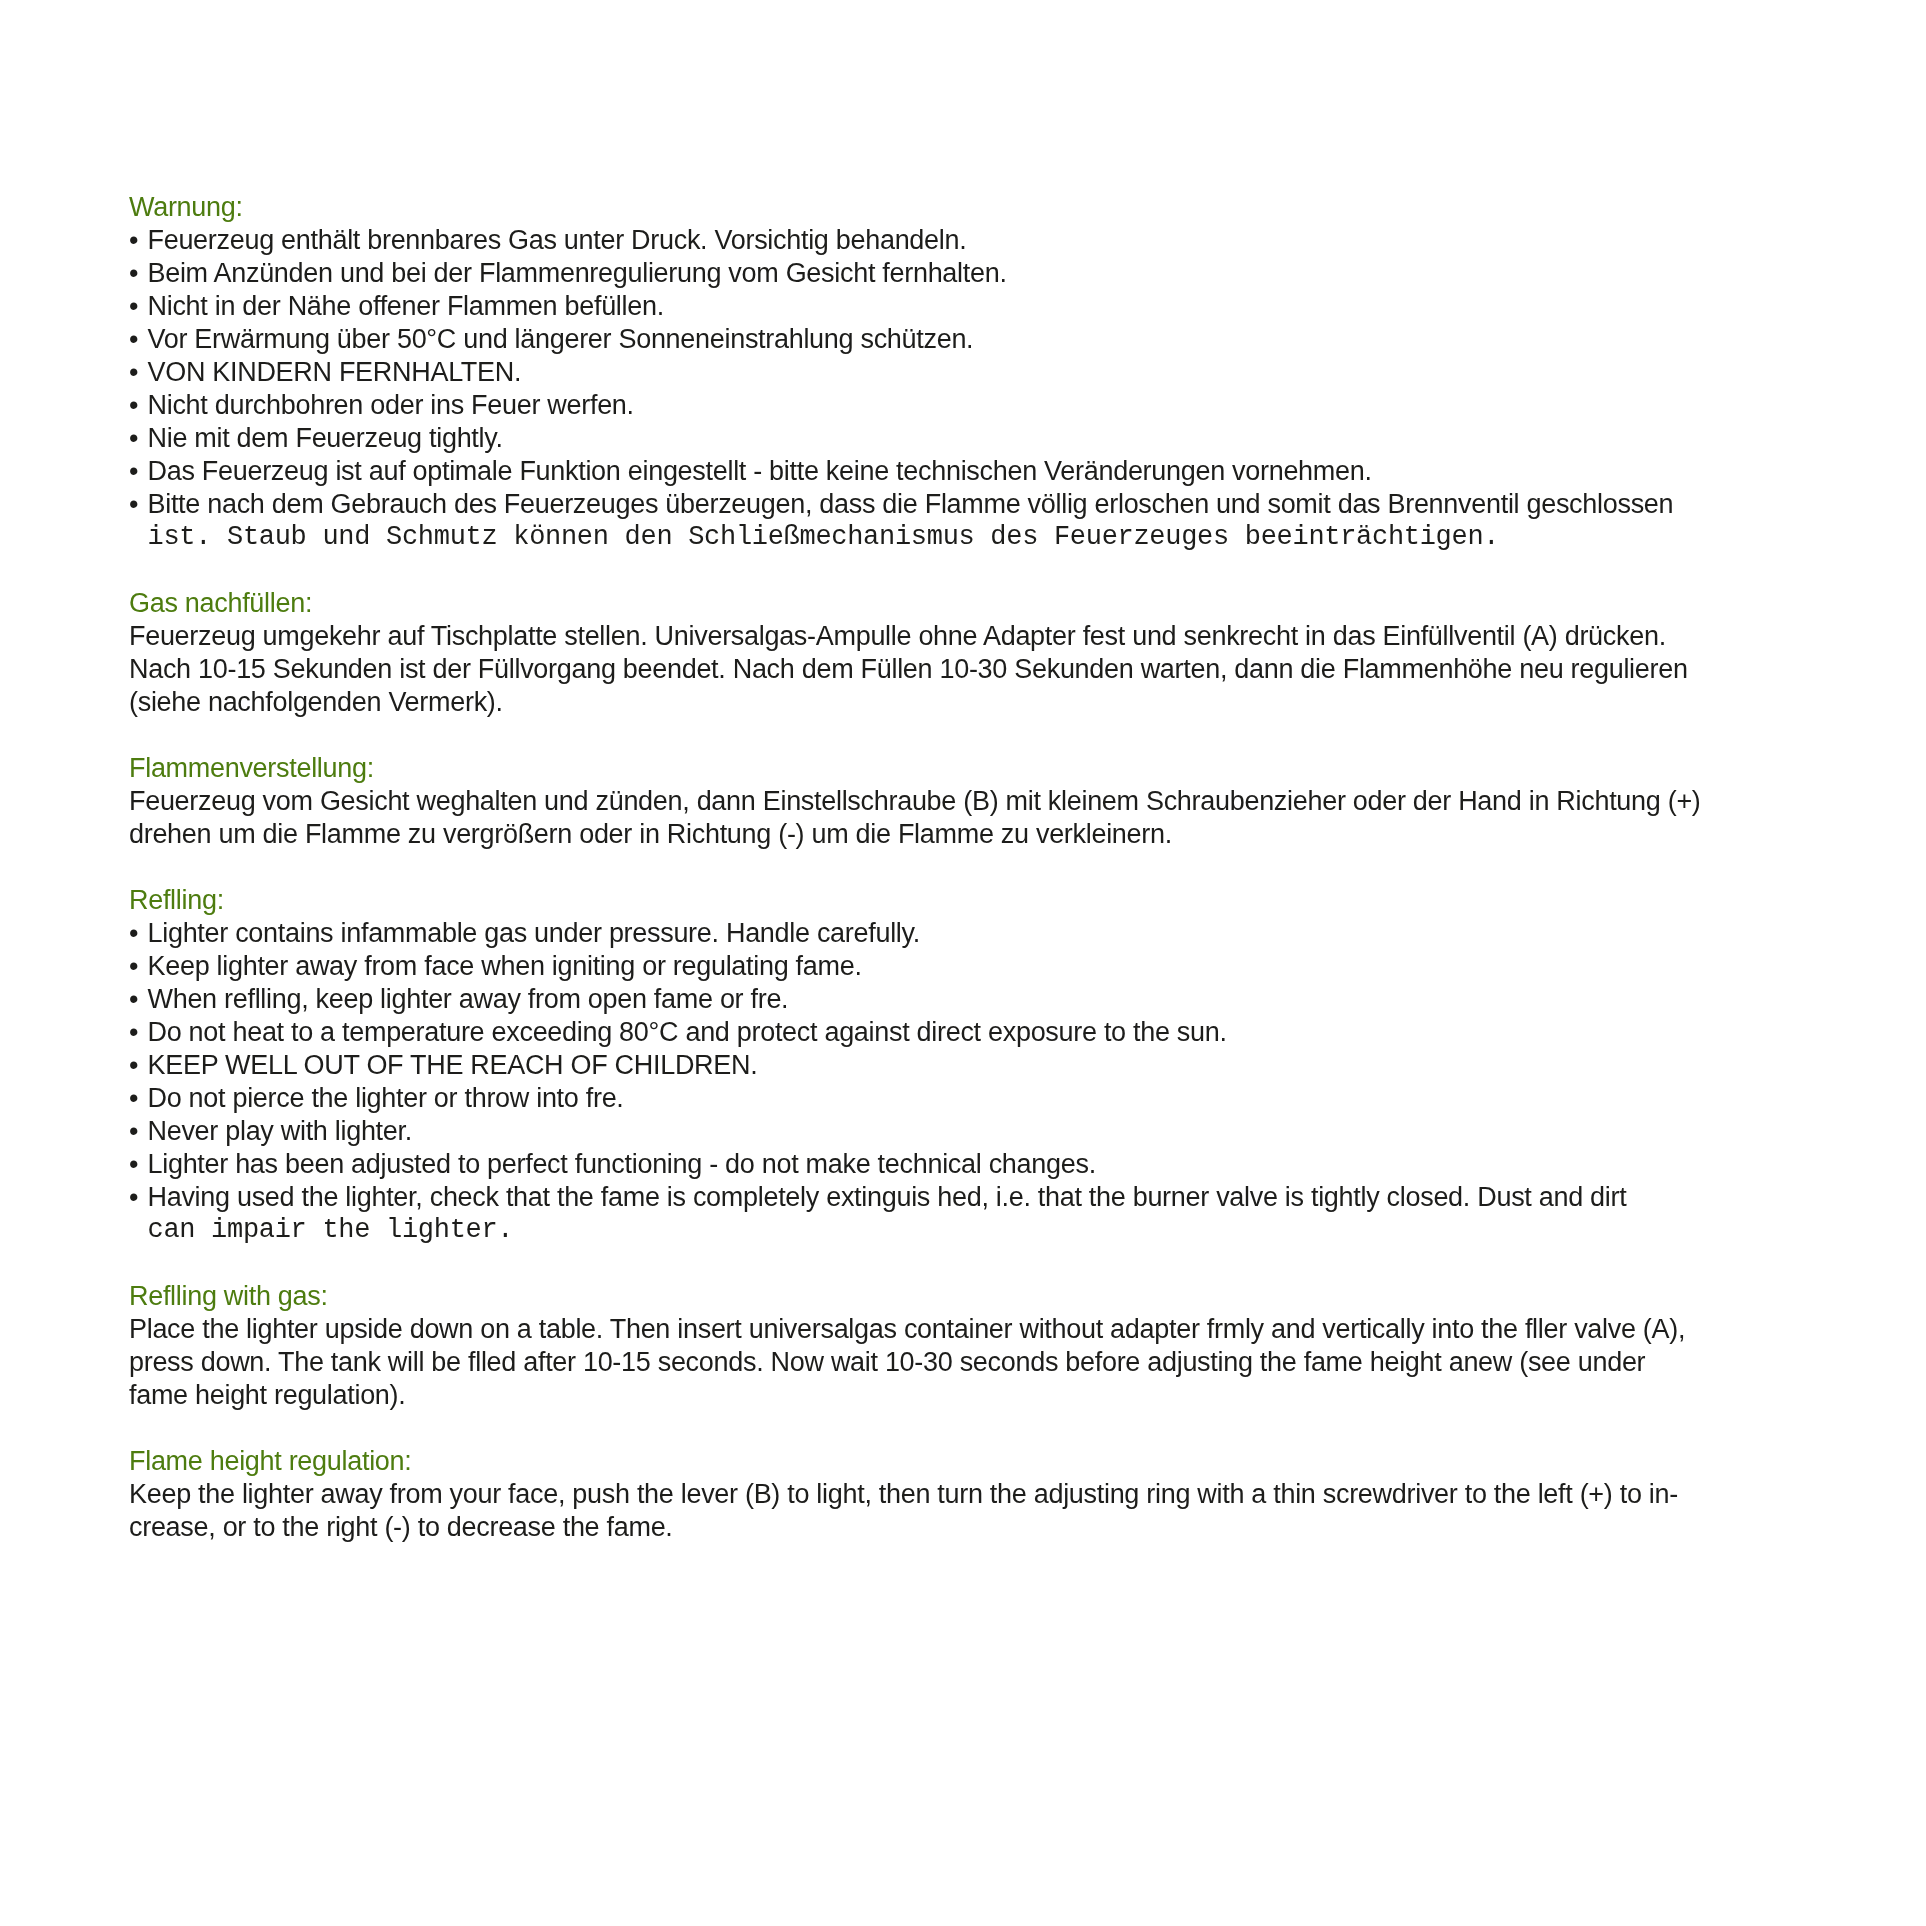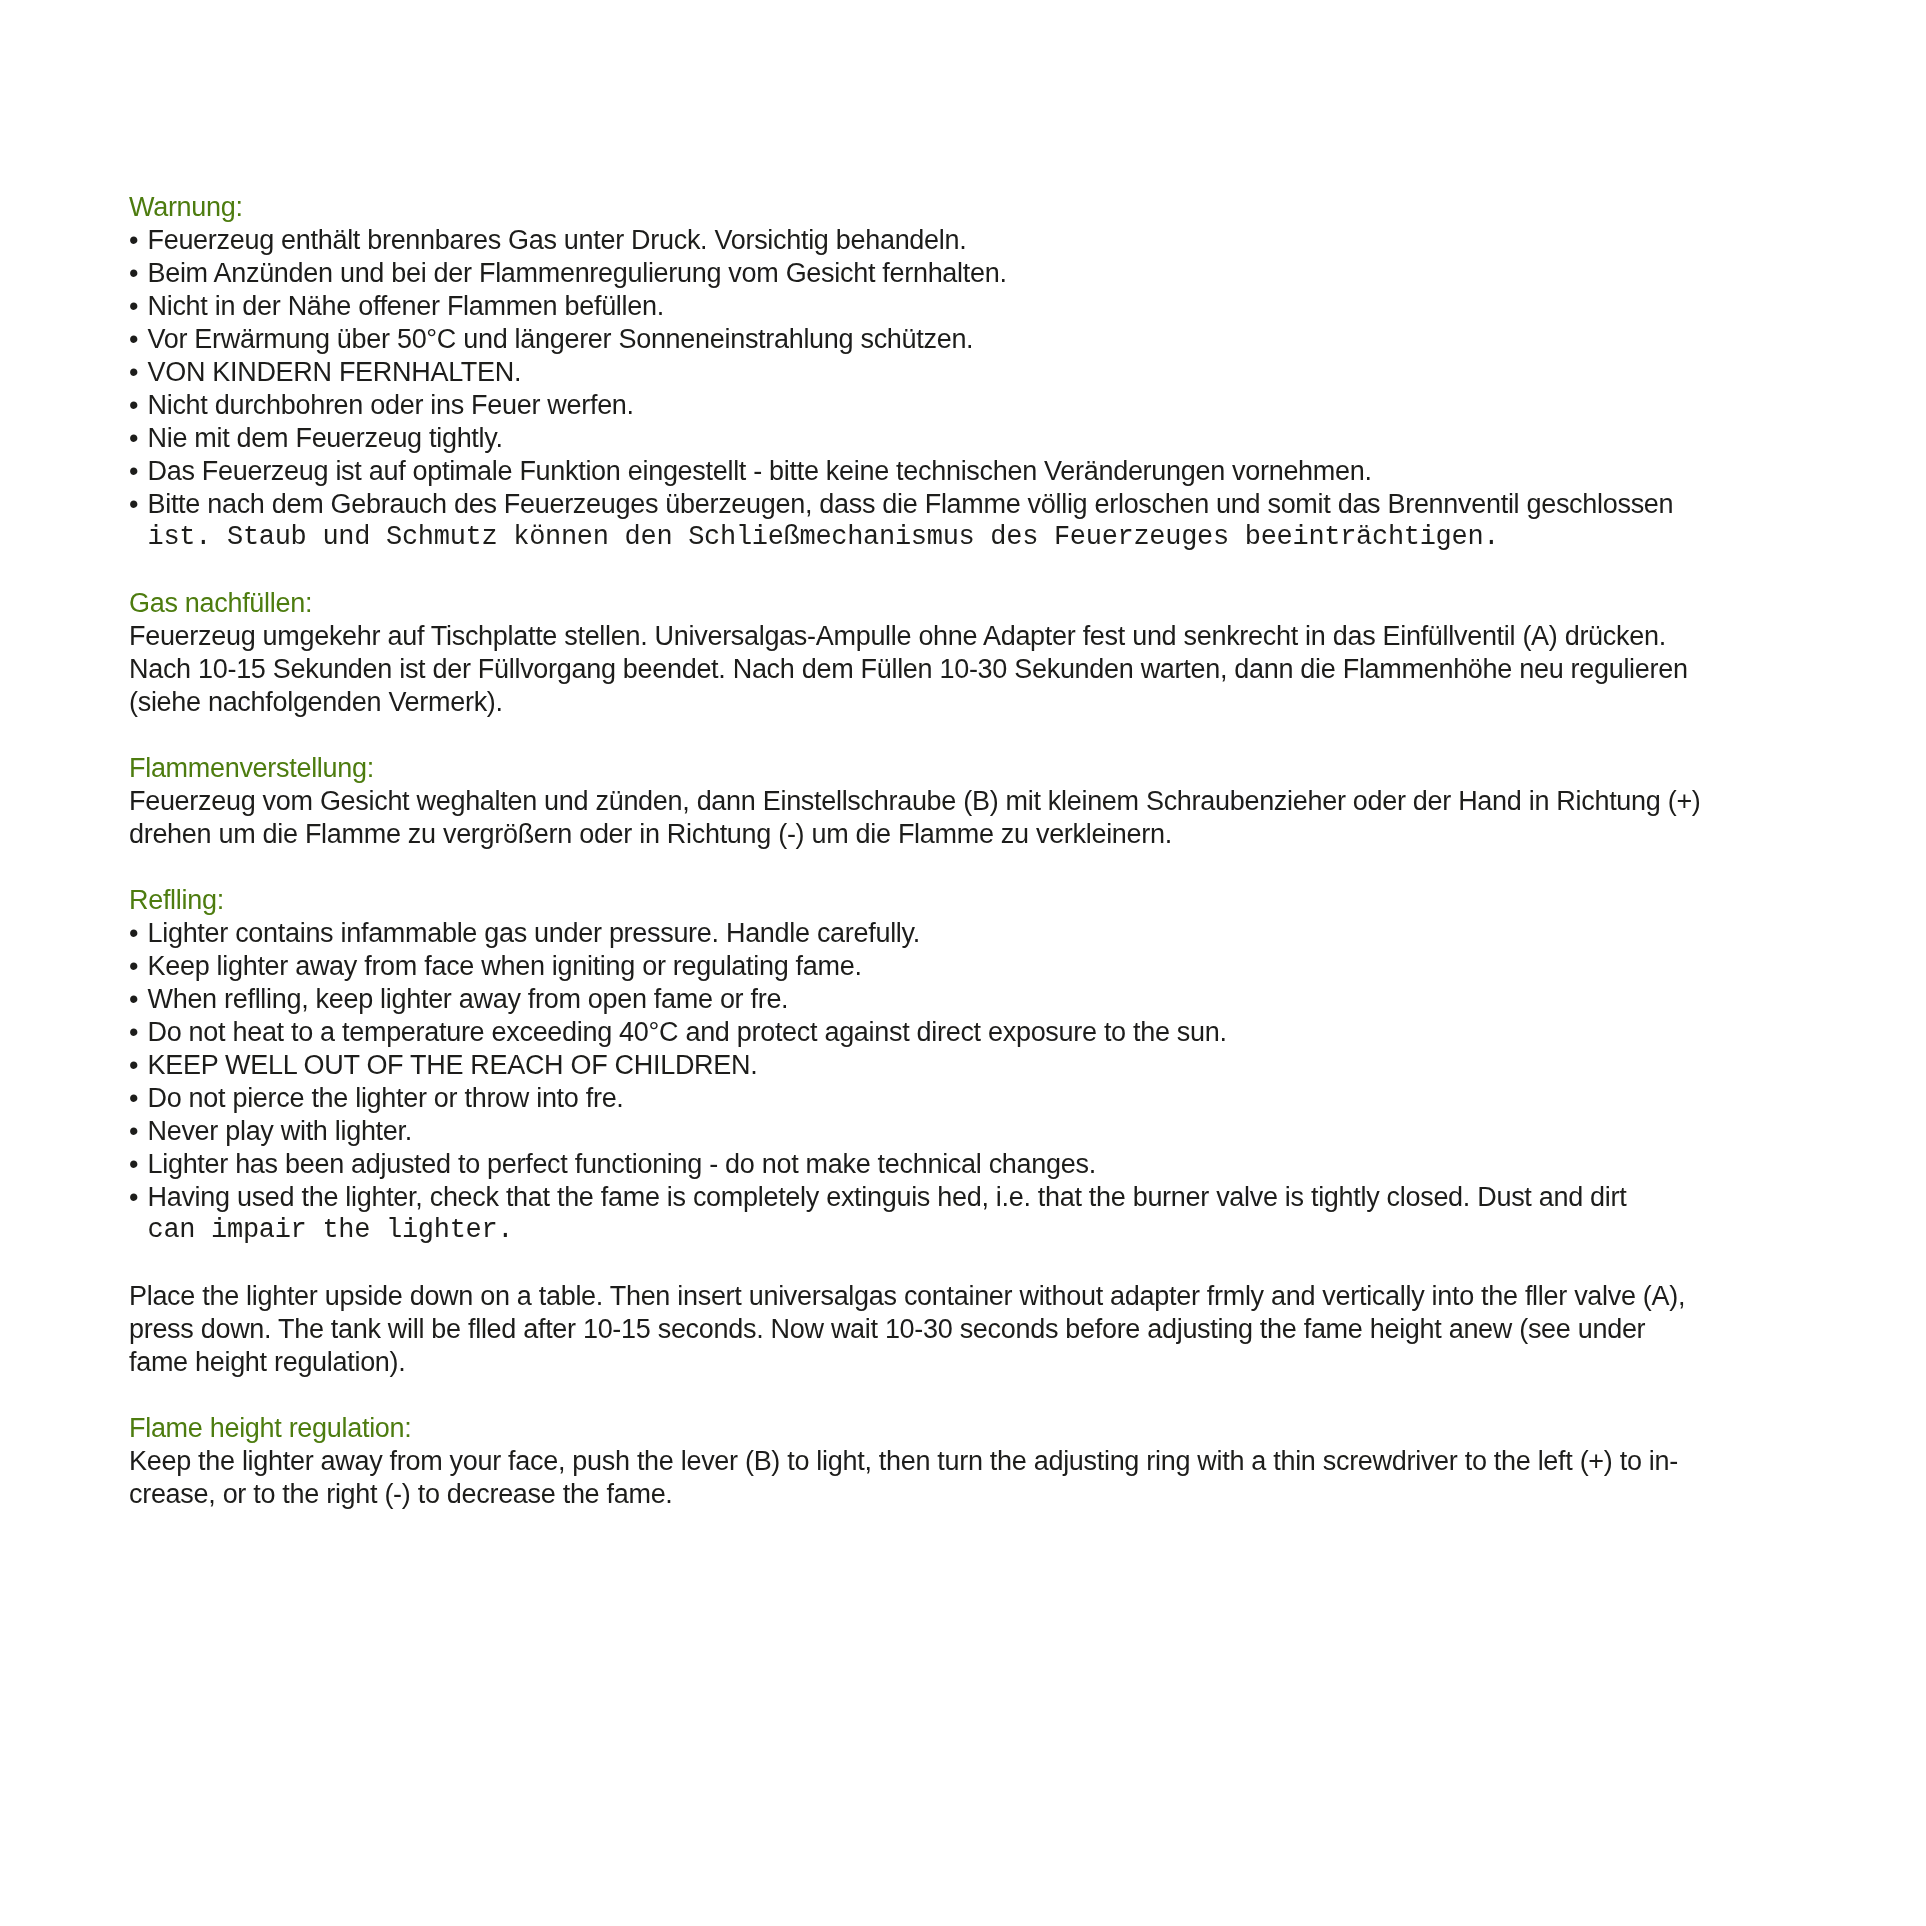--- a/index.html
+++ b/index.html
@@ -66,29 +66,30 @@
     <div class="section">
       <div class="heading">Flammenverstellung:</div>
       <div class="line"><span>Feuerzeug vom Gesicht weghalten und zünden, dann Einstellschraube (B) mit kleinem Schraubenzieher oder der Hand in Richtung (+)</span></div>
       <div class="line"><span>drehen um die Flamme zu vergrößern oder in Richtung (-) um die Flamme zu verkleinern.</span></div>
     </div>
     <div class="section">
       <div class="heading">Reflling:</div>
       <div class="line"><span class="bullet">•</span><span>Lighter contains infammable gas under pressure. Handle carefully.</span></div>
       <div class="line"><span class="bullet">•</span><span>Keep lighter away from face when igniting or regulating fame.</span></div>
       <div class="line"><span class="bullet">•</span><span>When reflling, keep lighter away from open fame or fre.</span></div>
-      <div class="line"><span class="bullet">•</span><span>Do not heat to a temperature exceeding 40°C and protect against direct exposure to the sun.</span></div>
+      <div class="line"><span class="bullet">•</span><span>Do not heat to a temperature exceeding 80°C and protect against direct exposure to the sun.</span></div>
       <div class="line"><span class="bullet">•</span><span>KEEP WELL OUT OF THE REACH OF CHILDREN.</span></div>
       <div class="line"><span class="bullet">•</span><span>Do not pierce the lighter or throw into fre.</span></div>
       <div class="line"><span class="bullet">•</span><span>Never play with lighter.</span></div>
       <div class="line"><span class="bullet">•</span><span>Lighter has been adjusted to perfect functioning - do not make technical changes.</span></div>
       <div class="line"><span class="bullet">•</span><span>Having used the lighter, check that the fame is completely extinguis hed, i.e. that the burner valve is tightly closed. Dust and dirt</span></div>
       <div class="line cont"><span>can impair the lighter.</span></div>
     </div>
     <div class="section">
+      <div class="heading">Reflling with gas:</div>
       <div class="line"><span>Place the lighter upside down on a table. Then insert universalgas container without adapter frmly and vertically into the fller valve (A),</span></div>
       <div class="line"><span>press down. The tank will be flled after 10-15 seconds. Now wait 10-30 seconds before adjusting the fame height anew (see under</span></div>
       <div class="line"><span>fame height regulation).</span></div>
     </div>
     <div class="section">
       <div class="heading">Flame height regulation:</div>
       <div class="line"><span>Keep the lighter away from your face, push the lever (B) to light, then turn the adjusting ring with a thin screwdriver to the left (+) to in-</span></div>
       <div class="line"><span>crease, or to the right (-) to decrease the fame.</span></div>
     </div>
   </div>

